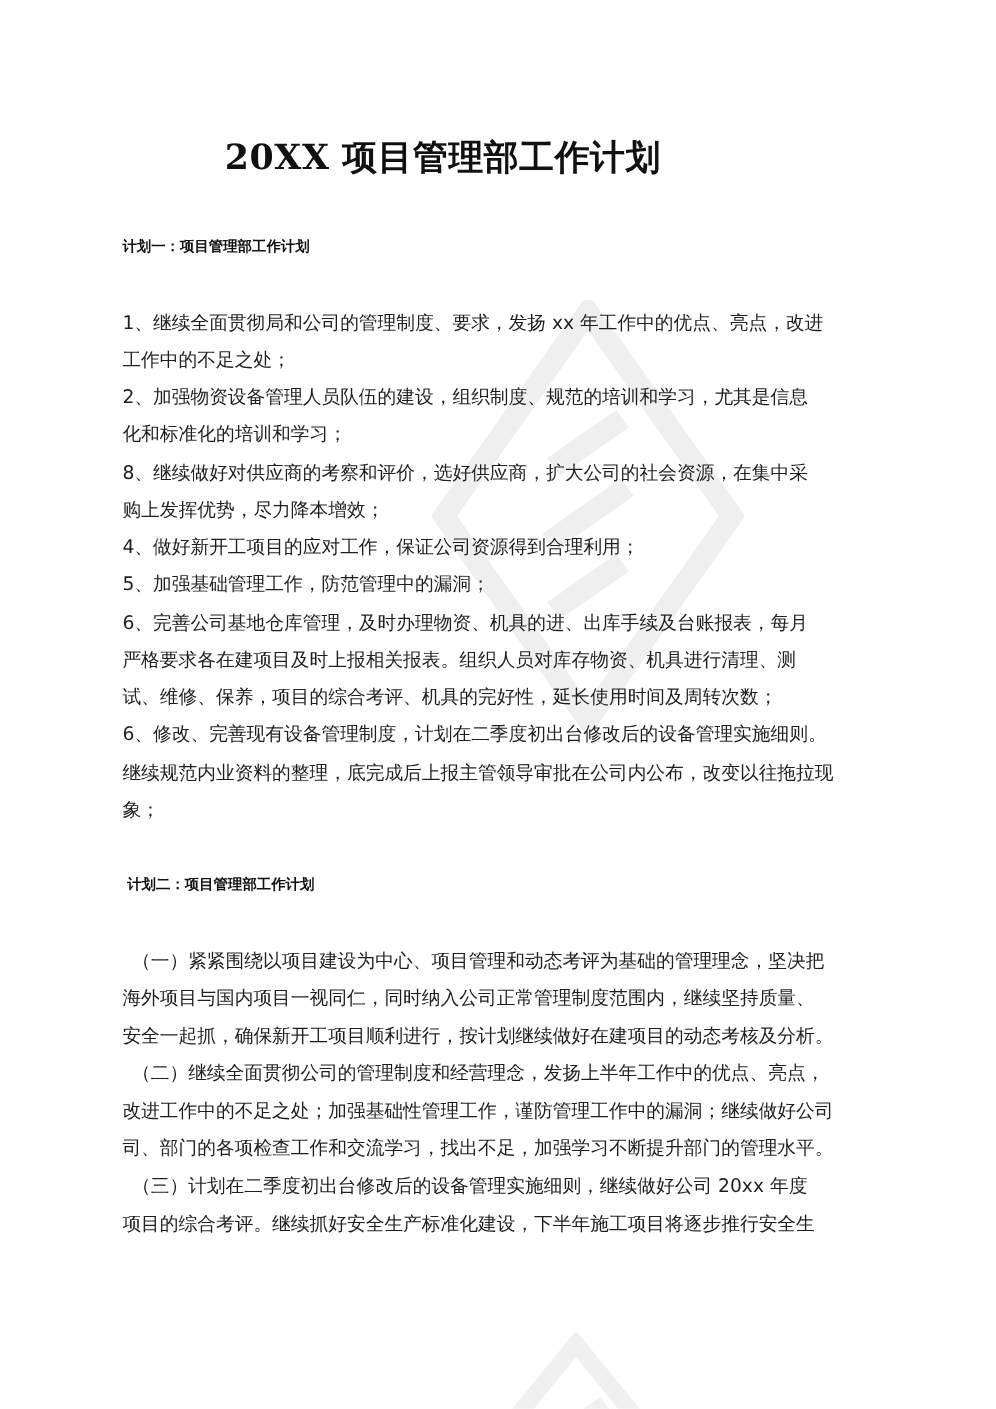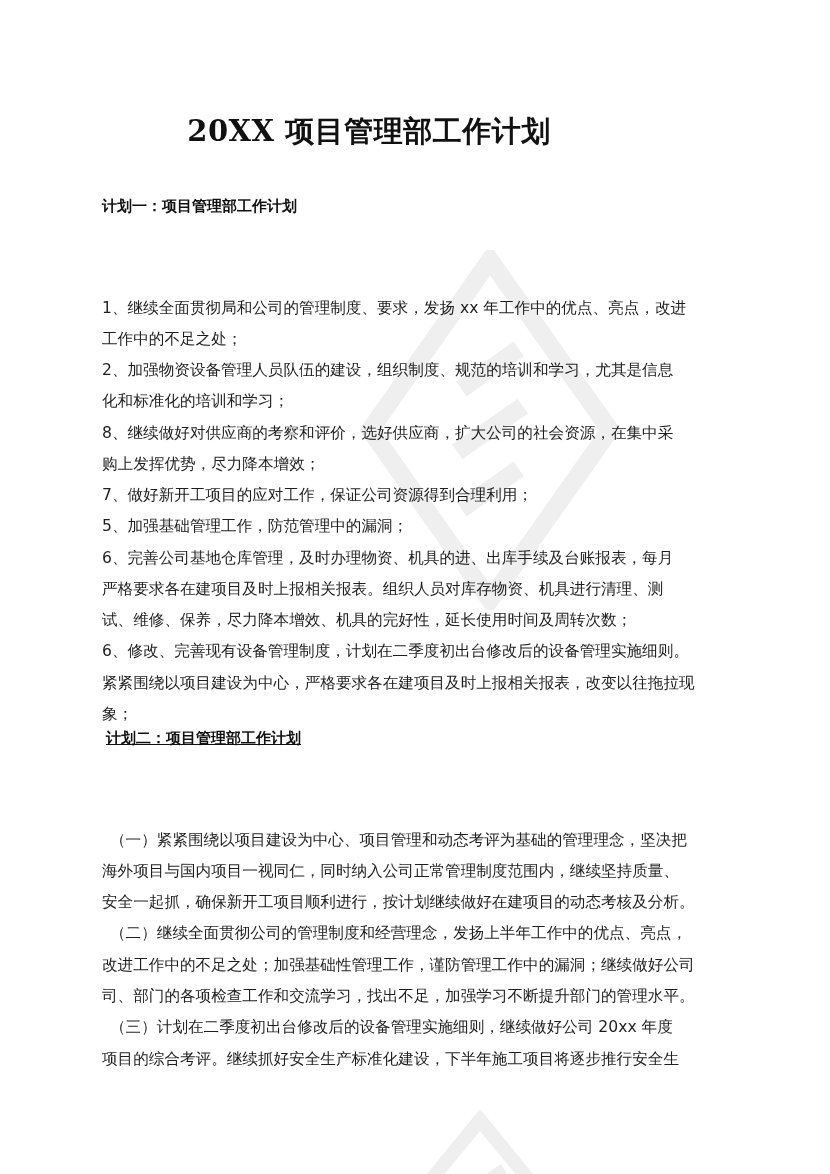--- a/index.html
+++ b/index.html
@@ -28,36 +28,35 @@
       width: 738px;
       top: 112px;
       text-align: center;
       font-size: 29px;
       font-weight: bold;
       letter-spacing: 0.5px;
       color: #111;
     }
     .section-heading {
       position: absolute;
-      font-size: 15px;
+      font-size: 12px;
       font-weight: bold;
       color: #111;
       white-space: nowrap;
     }
     .h1 { left: 102px; top: 197px; }
-    .h2 { left: 106px; top: 729px; text-decoration: underline; }
+    .h2 { left: 106px; top: 729px; }
     .line {
       position: absolute;
       left: 102px;
       font-family: "DejaVu Sans", "Liberation Sans", sans-serif;
       font-size: 15.6px;
       color: #1e1e1e;
       white-space: nowrap;
       line-height: 20px;
-      margin-top: 39px;
     }
   </style>
 </head>
 <body>
 
 <svg class="watermark wm1" viewBox="0 0 260 360">
   <polygon points="130,10 250,180 130,350 10,180" fill="none" stroke="#000" stroke-width="18"></polygon>
   <rect x="95" y="110" width="70" height="18" fill="#000" transform="rotate(-35 130 119)"></rect>
   <rect x="90" y="170" width="80" height="18" fill="#000" transform="rotate(-35 130 179)"></rect>
   <rect x="95" y="230" width="70" height="18" fill="#000" transform="rotate(-35 130 239)"></rect>
@@ -70,27 +69,27 @@
 <div class="title">20XX 项目管理部工作计划</div>
 
 <div class="section-heading h1">计划一：项目管理部工作计划</div>
 
 <div class="line" style="top:259px;left:102px"> 1、继续全面贯彻局和公司的管理制度、要求，发扬 xx 年工作中的优点、亮点，改进</div>
 <div class="line" style="top:290px;left:102px">工作中的不足之处；</div>
 <div class="line" style="top:321px;left:102px"> 2、加强物资设备管理人员队伍的建设，组织制度、规范的培训和学习，尤其是信息</div>
 <div class="line" style="top:352px;left:102px">化和标准化的培训和学习；</div>
 <div class="line" style="top:384px;left:102px"> 8、继续做好对供应商的考察和评价，选好供应商，扩大公司的社会资源，在集中采</div>
 <div class="line" style="top:415px;left:102px">购上发挥优势，尽力降本增效；</div>
-<div class="line" style="top:446px;left:102px"> 7、做好新开工项目的应对工作，保证公司资源得到合理利用；</div>
+<div class="line" style="top:446px;left:102px"> 4、做好新开工项目的应对工作，保证公司资源得到合理利用；</div>
 <div class="line" style="top:477px;left:102px"> 5、加强基础管理工作，防范管理中的漏洞；</div>
 <div class="line" style="top:509px;left:102px"> 6、完善公司基地仓库管理，及时办理物资、机具的进、出库手续及台账报表，每月</div>
 <div class="line" style="top:540px;left:102px">严格要求各在建项目及时上报相关报表。组织人员对库存物资、机具进行清理、测</div>
-<div class="line" style="top:571px;left:102px">试、维修、保养，尽力降本增效、机具的完好性，延长使用时间及周转次数；</div>
+<div class="line" style="top:571px;left:102px">试、维修、保养，项目的综合考评、机具的完好性，延长使用时间及周转次数；</div>
 <div class="line" style="top:602px;left:102px"> 6、修改、完善现有设备管理制度，计划在二季度初出台修改后的设备管理实施细则。</div>
-<div class="line" style="top:634px;left:102px">紧紧围绕以项目建设为中心，严格要求各在建项目及时上报相关报表，改变以往拖拉现</div>
+<div class="line" style="top:634px;left:102px">继续规范内业资料的整理，底完成后上报主管领导审批在公司内公布，改变以往拖拉现</div>
 <div class="line" style="top:665px;left:102px">象；</div>
 
 <div class="section-heading h2">计划二：项目管理部工作计划</div>
 
 <div class="line" style="top:791px;left:110px">（一）紧紧围绕以项目建设为中心、项目管理和动态考评为基础的管理理念，坚决把</div>
 <div class="line" style="top:822px;left:102px">海外项目与国内项目一视同仁，同时纳入公司正常管理制度范围内，继续坚持质量、</div>
 <div class="line" style="top:853px;left:102px">安全一起抓，确保新开工项目顺利进行，按计划继续做好在建项目的动态考核及分析。</div>
 <div class="line" style="top:884px;left:110px">（二）继续全面贯彻公司的管理制度和经营理念，发扬上半年工作中的优点、亮点，</div>
 <div class="line" style="top:916px;left:102px">改进工作中的不足之处；加强基础性管理工作，谨防管理工作中的漏洞；继续做好公司</div>
 <div class="line" style="top:947px;left:102px">司、部门的各项检查工作和交流学习，找出不足，加强学习不断提升部门的管理水平。</div>

